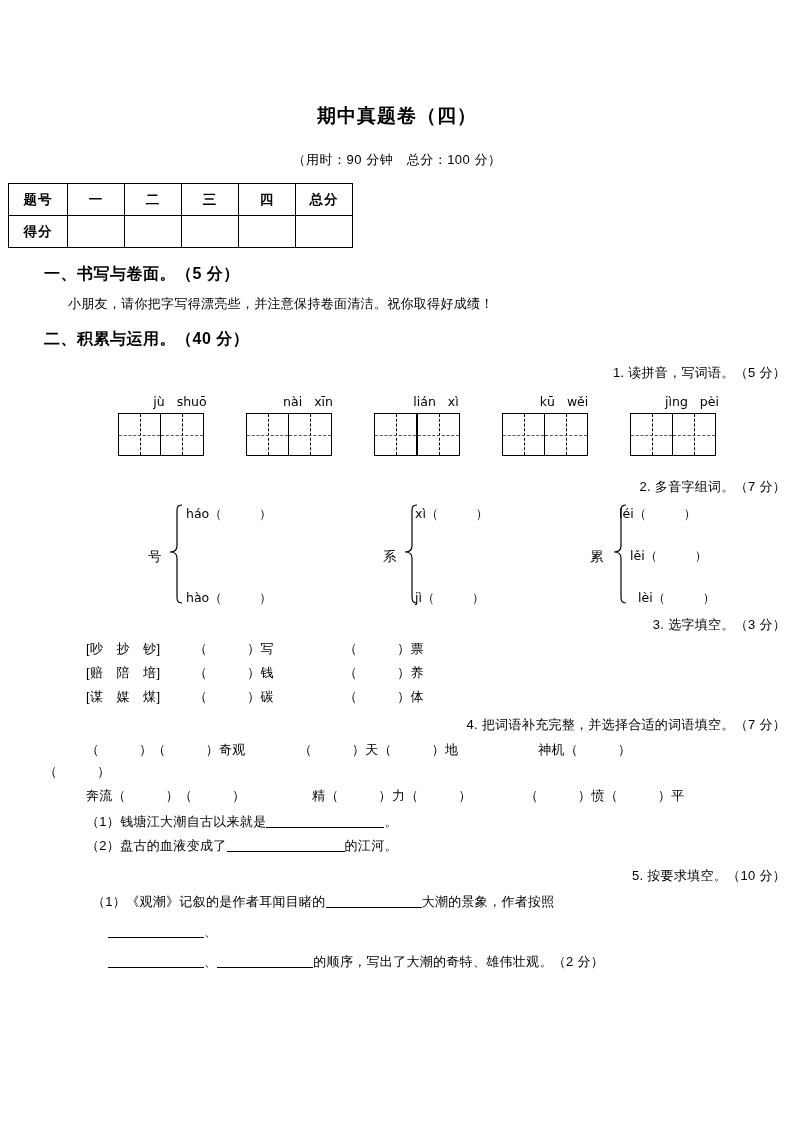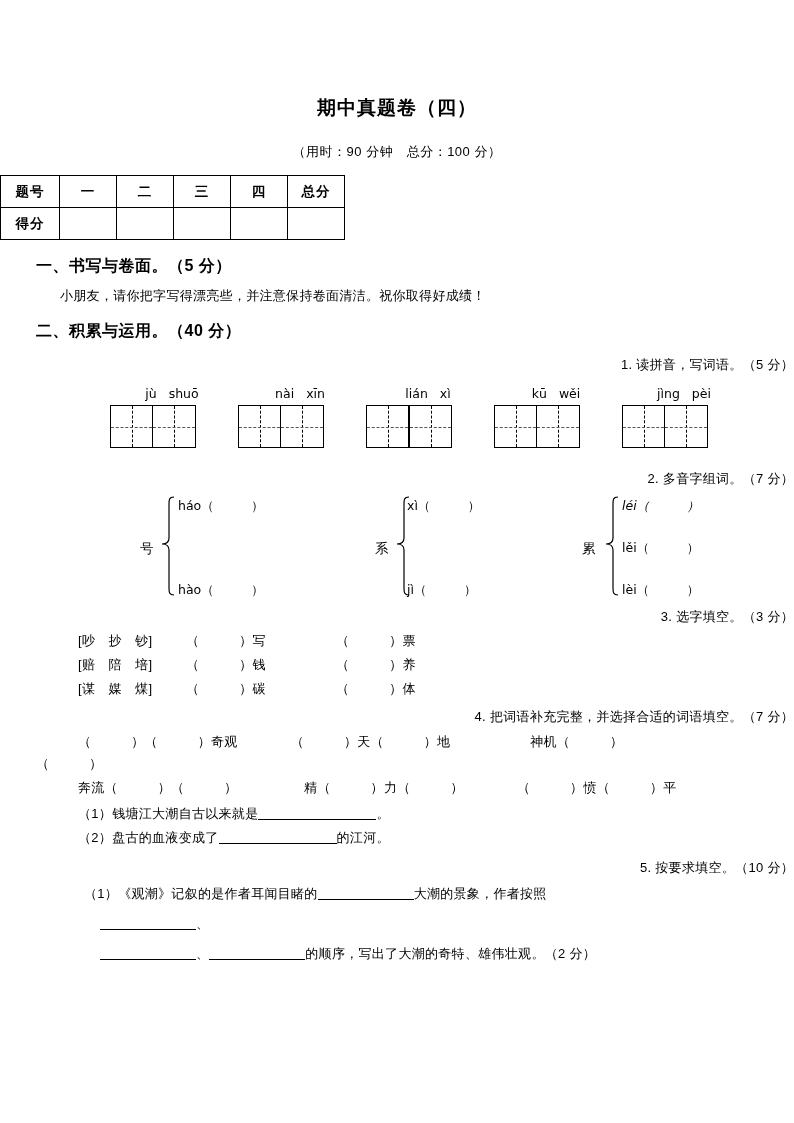--- a/index.html
+++ b/index.html
@@ -4,21 +4,21 @@
 <style>
   html,body{margin:0;padding:0;}
   body{
     width:794px;height:1123px;
     background:#ffffff;
     font-family:"Liberation Sans","DejaVu Sans",sans-serif;
     color:#000;
     -webkit-font-smoothing:none;
     overflow:hidden;
   }
-  .page{position:relative;width:794px;height:939px;box-sizing:border-box;padding:0;}
+  .page{position:relative;width:794px;height:939px;box-sizing:border-box;padding:8px;}
 
   
   .title{
     text-align:center;
     font-size:19px;
     font-weight:bold;
     letter-spacing:1px;
     margin:0;
     padding-top:95px;
   }
@@ -268,23 +268,23 @@
       <span class="bitem" style="top:84px;left:32px;">jì（　　　）</span>
     </div>
 
     <div class="bgroup" style="left:582px;width:200px;">
       <span class="bchar">累</span>
       <span class="bcurly" style="left:22px;">
         <svg width="16" height="104" viewBox="0 0 16 104">
           <path d="M14 3 C9 3 9 6 9 10 L9 44 C9 49 6 50 2 50 C6 50 9 51 9 56 L9 94 C9 98 9 101 14 101" fill="none" stroke="#000" stroke-width="1.2"></path>
         </svg>
       </span>
-      <span class="bitem" style="top:0px;left:40px;font-style:italic;">léi（　　　）</span>
+      <span class="bitem" style="top:0px;left:29px;">léi（　　　）</span>
       <span class="bitem" style="top:42px;left:40px;">lěi（　　　）</span>
-      <span class="bitem" style="top:84px;left:40px;">lèi（　　　）</span>
+      <span class="bitem" style="top:84px;left:48px;">lèi（　　　）</span>
     </div>
 
   </div>
 
   <div class="q" style="margin-top:6px;">3. 选字填空。（3 分）</div>
 
   <div class="cc-row"><span class="idt" style="width:108px;">[吵　抄　钞]</span><span class="idt" style="width:150px;">（　　　）写</span><span class="idt">（　　　）票</span></div>
   <div class="cc-row"><span class="idt" style="width:108px;">[赔　陪　培]</span><span class="idt" style="width:150px;">（　　　）钱</span><span class="idt">（　　　）养</span></div>
   <div class="cc-row"><span class="idt" style="width:108px;">[谋　媒　煤]</span><span class="idt" style="width:150px;">（　　　）碳</span><span class="idt">（　　　）体</span></div>
 

